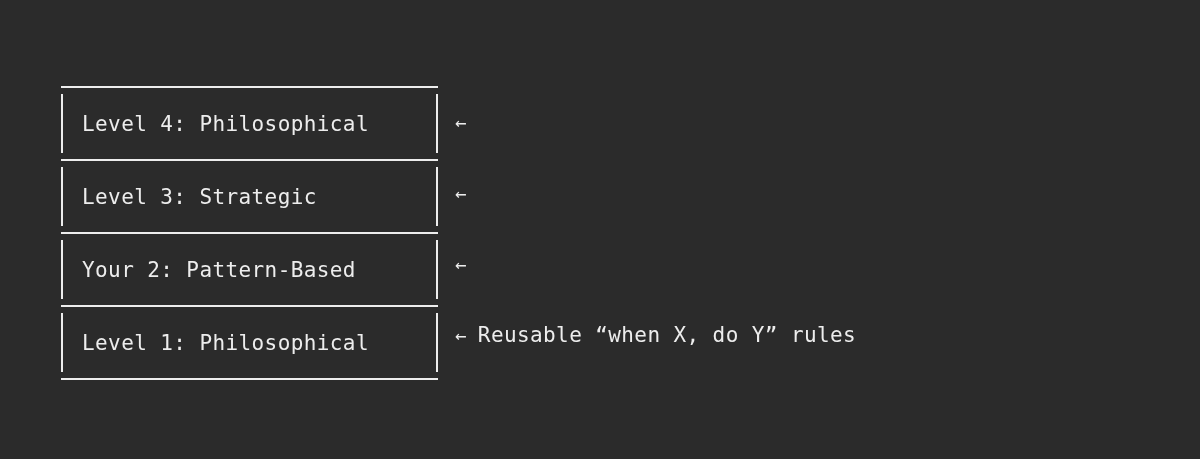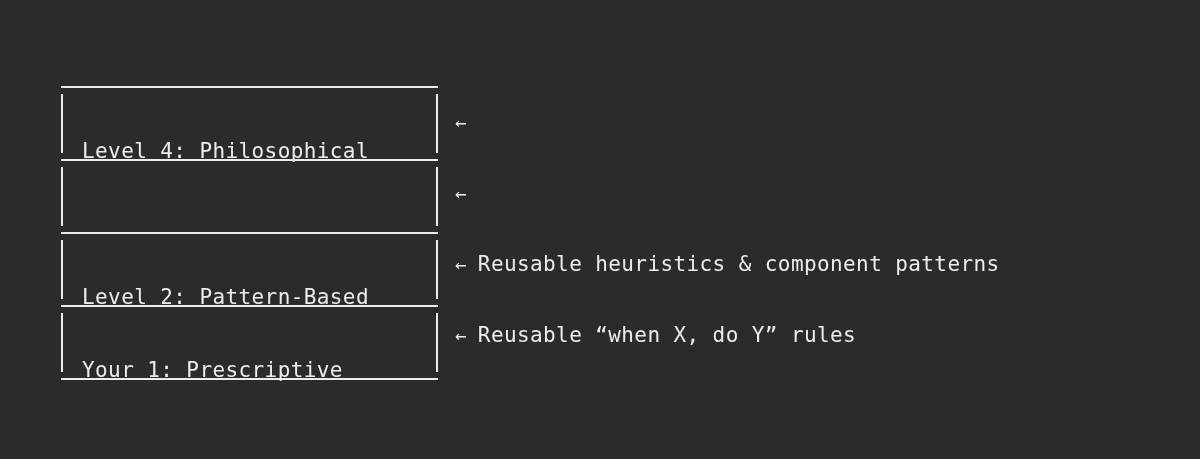--- a/index.html
+++ b/index.html
@@ -54,21 +54,20 @@
     position: absolute;
     left: 21px;
     top: 0;
     height: 71px;
     display: flex;
     align-items: center;
     font-size: 21px;
     letter-spacing: 0.4px;
     color: #ededed;
     white-space: nowrap;
-    margin-top: 27px;
   }
 
   
   .annotations {
     position: absolute;
     left: 455px;
     top: 86px;
   }
   .annotation {
     height: 71px;
@@ -98,55 +97,55 @@
       <span class="pipe left"></span>
       <span class="pipe right"></span>
       <span class="row-label">Level 4: Philosophical</span>
     </div>
 
     <div class="rule"></div>
 
     <div class="row">
       <span class="pipe left"></span>
       <span class="pipe right"></span>
+      <span class="row-label">Level 3: Strategic</span>
     </div>
 
     <div class="rule"></div>
 
     <div class="row">
       <span class="pipe left"></span>
       <span class="pipe right"></span>
-      <span class="row-label">Level 2: Pattern-Based</span>
+      <span class="row-label">Your 2: Pattern-Based</span>
     </div>
 
     <div class="rule"></div>
 
     <div class="row">
       <span class="pipe left"></span>
       <span class="pipe right"></span>
-      <span class="row-label">Your 1: Prescriptive</span>
+      <span class="row-label">Level 1: Philosophical</span>
     </div>
 
     <div class="rule"></div>
 
   </div>
 
   <div class="annotations">
 
     <div class="annotation">
       <span class="arrow">←</span>
     </div>
 
     <div class="annotation">
       <span class="arrow">←</span>
     </div>
 
     <div class="annotation">
       <span class="arrow">←</span>
-      <span>Reusable heuristics &amp; component patterns</span>
     </div>
 
     <div class="annotation">
       <span class="arrow">←</span>
       <span>Reusable “when X, do Y” rules</span>
     </div>
 
   </div>
 
 </div>

